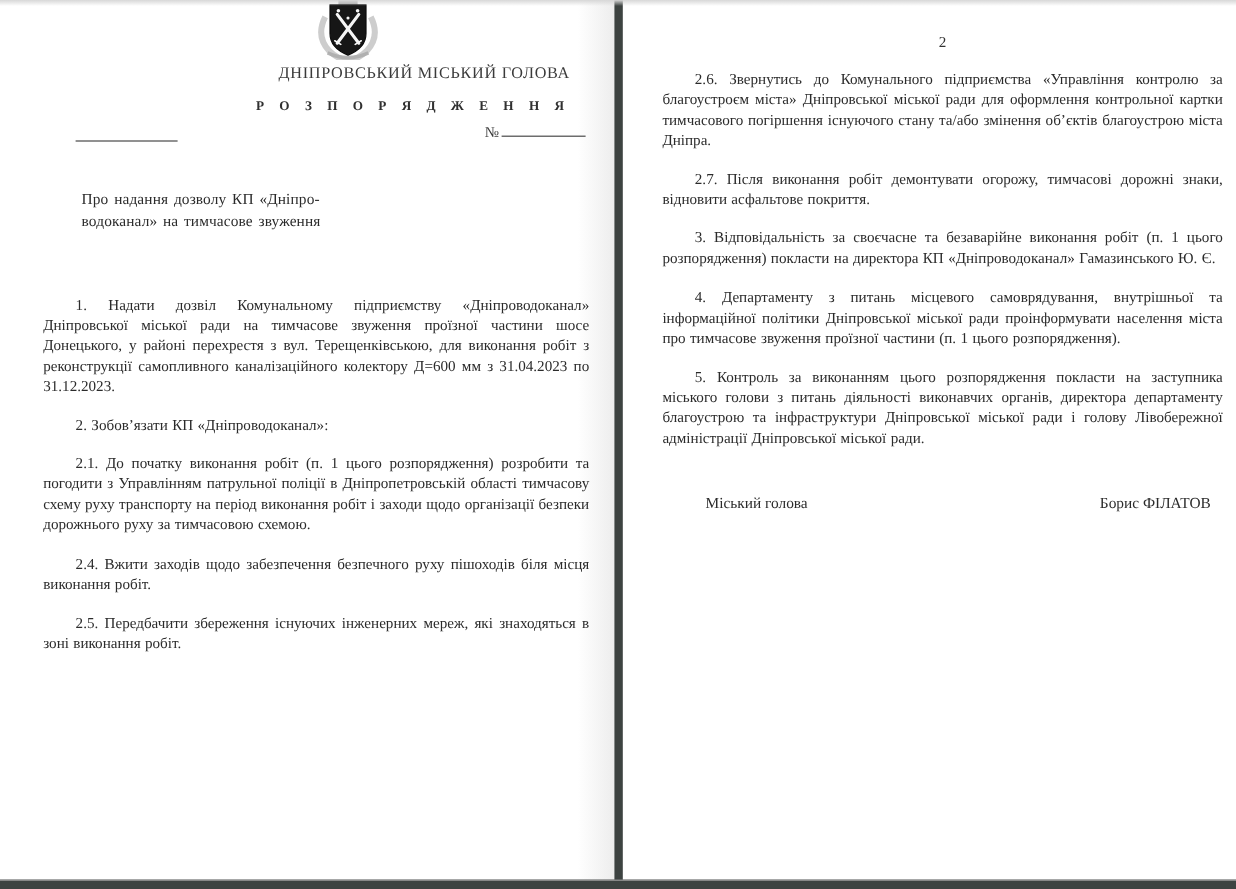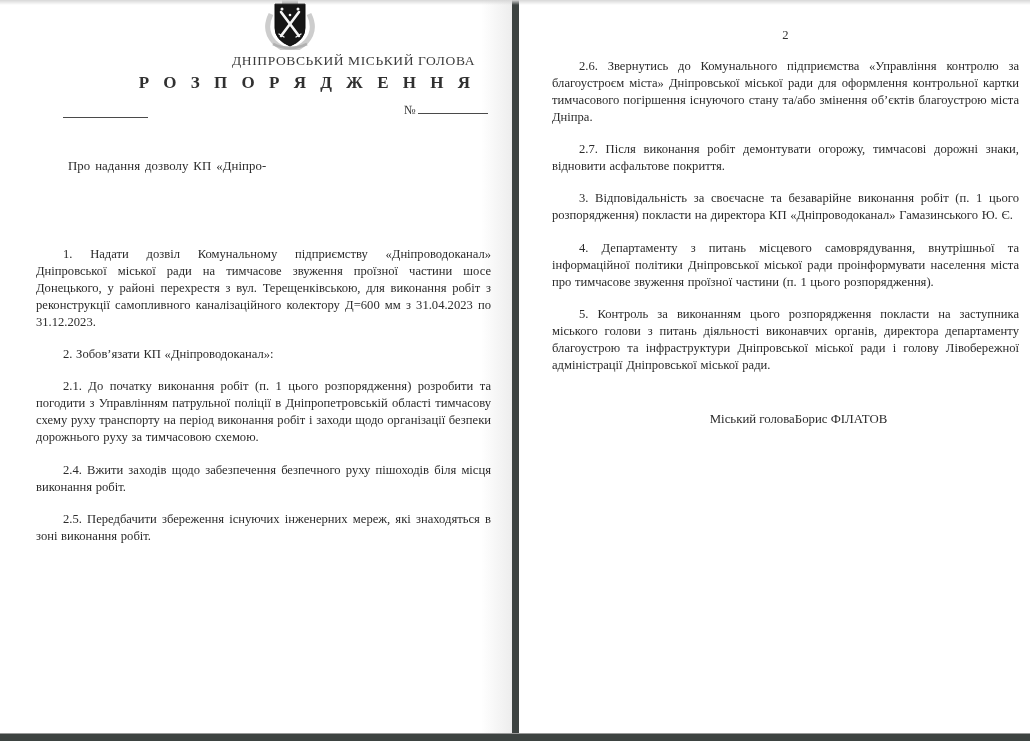--- a/index.html
+++ b/index.html
@@ -38,22 +38,22 @@
   .emblem { position: absolute; left: 261px; top: 0; width: 58px; height: 50px; }
   .org-header {
     position: absolute; left: 70px; top: 53px; width: 405px;
     text-align: right;
   }
   .org-name {
     font-size: 13.5px; letter-spacing: 0.6px; color: #3a3a3a;
     white-space: nowrap;
   }
   .doc-type {
-    margin-top: 4px;
-    font-size: 17px; font-weight: bold; letter-spacing: 5px; color: #303030;
+    margin-top: 14px;
+    font-size: 11px; font-weight: bold; letter-spacing: 5px; color: #303030;
     white-space: nowrap;
   }
   .date-line {
     position: absolute; left: 63px; top: 103px; width: 85px; height: 14px;
     border-bottom: 1.2px solid #4a4a4a;
   }
   .number-group {
     position: absolute; left: 404px; top: 101px;
     font-size: 12.5px; color: #3a3a3a;
   }
@@ -76,21 +76,21 @@
   }
   .body1 { position: absolute; left: 36px; top: 246px; width: 455px; }
   .body2 { position: absolute; left: 33px; top: 58px; width: 467px; }
 
   
   .page-num {
     position: absolute; left: 33px; top: 28px; width: 467px;
     text-align: center; font-size: 12.6px; color: #333;
   }
   .sig-row {
-    display: flex; justify-content: center; align-items: baseline;
+    display: flex; justify-content: space-between; align-items: baseline;
     margin-top: 38px; padding-left: 36px; padding-right: 10px;
     font-size: 12.8px;
   }
 </style>
 </head>
 <body>
 
 <div class="scan">
   <div class="top-shade"></div>
 
@@ -128,20 +128,21 @@
       <div class="doc-type">Р О З П О Р Я Д Ж Е Н Н Я</div>
     </div>
 
     <div class="date-line"></div>
     <div class="number-group">
       <span>№</span><span class="no-line"></span>
     </div>
 
     <div class="doc-title">
       <div class="t-line">Про надання дозволу КП «Дніпро-</div>
+      <div class="t-line">водоканал»  на тимчасове звуження</div>
     </div>
 
     <div class="body-text body1">
       <p>1. Надати дозвіл Комунальному підприємству «Дніпроводоканал» Дніпровської міської ради на тимчасове звуження проїзної частини шосе Донецького, у районі перехрестя з вул. Терещенківською, для виконання робіт з реконструкції самопливного каналізаційного колектору Д=600 мм з 31.04.2023 по 31.12.2023.</p>
       <p>2. Зобов’язати КП «Дніпроводоканал»:</p>
       <p>2.1. До початку виконання робіт (п. 1 цього розпорядження) розробити та погодити з Управлінням патрульної поліції в Дніпропетровській області тимчасову схему руху транспорту на період виконання робіт і заходи щодо організації безпеки дорожнього руху за тимчасовою схемою.</p>
       <p>2.4. Вжити заходів щодо забезпечення безпечного руху пішоходів біля місця виконання робіт.</p>
       <p>2.5. Передбачити збереження існуючих інженерних мереж, які знаходяться в зоні виконання робіт.</p>
     </div>
   </section>

